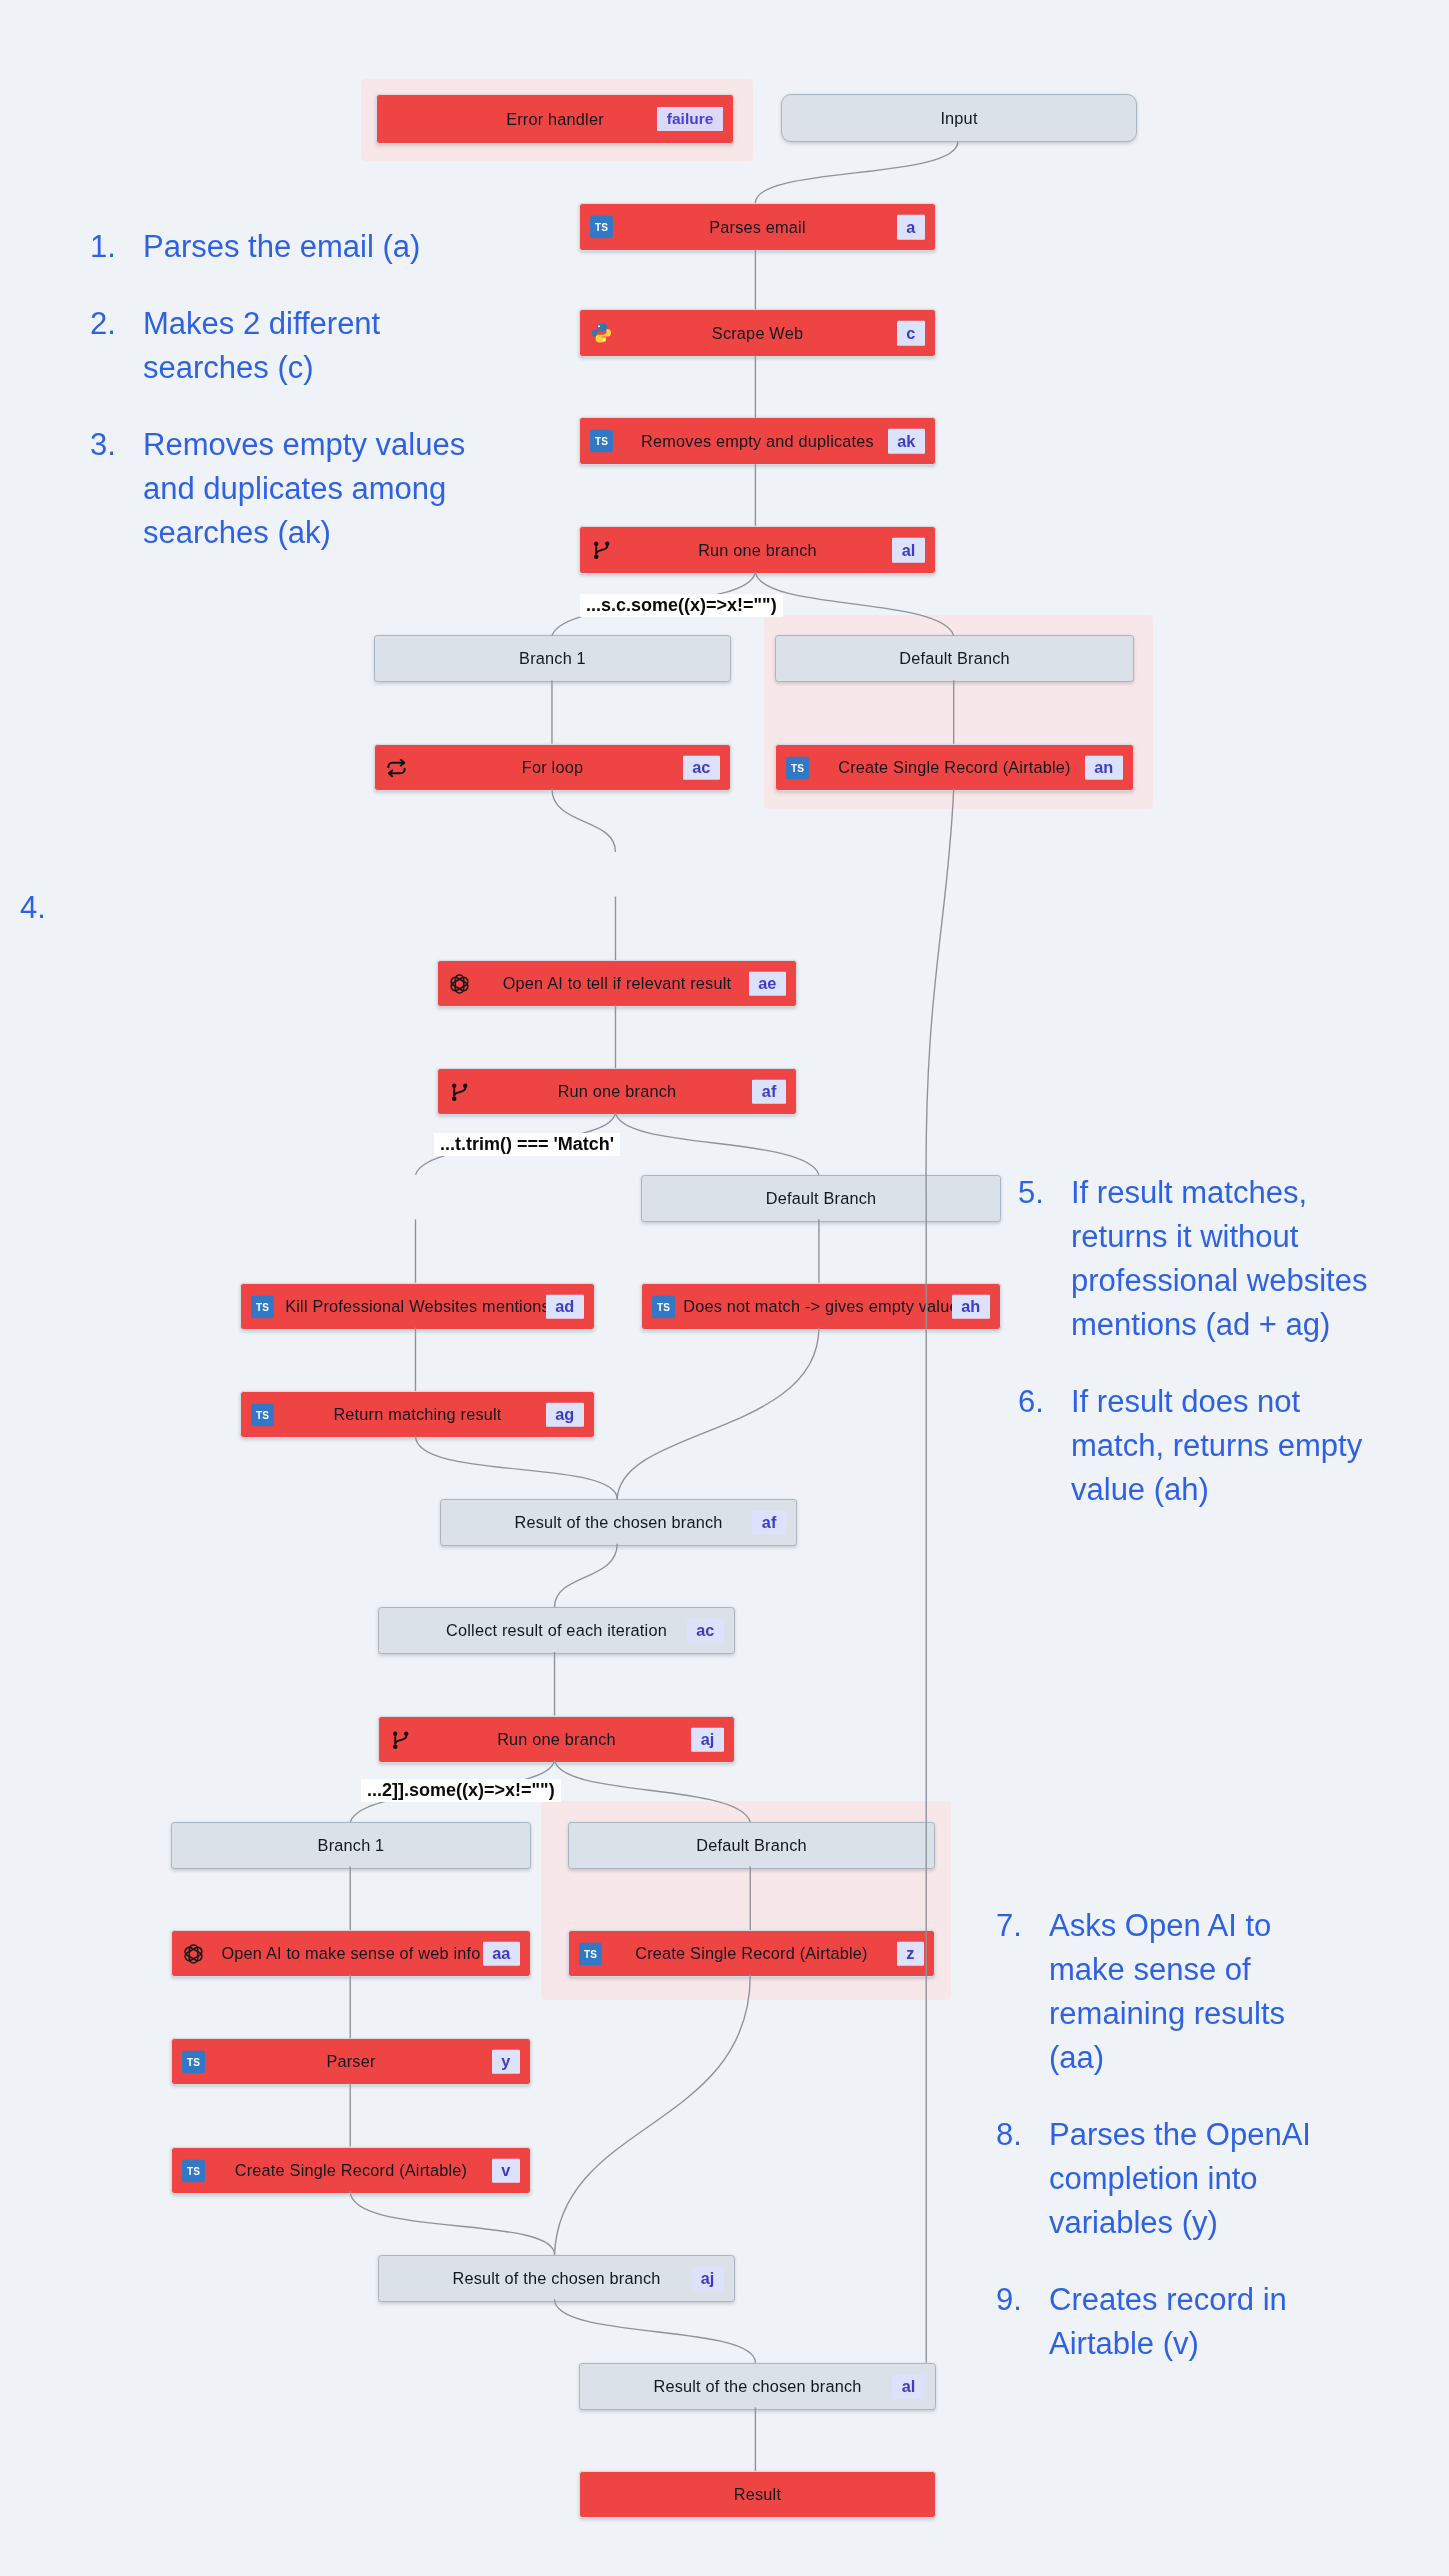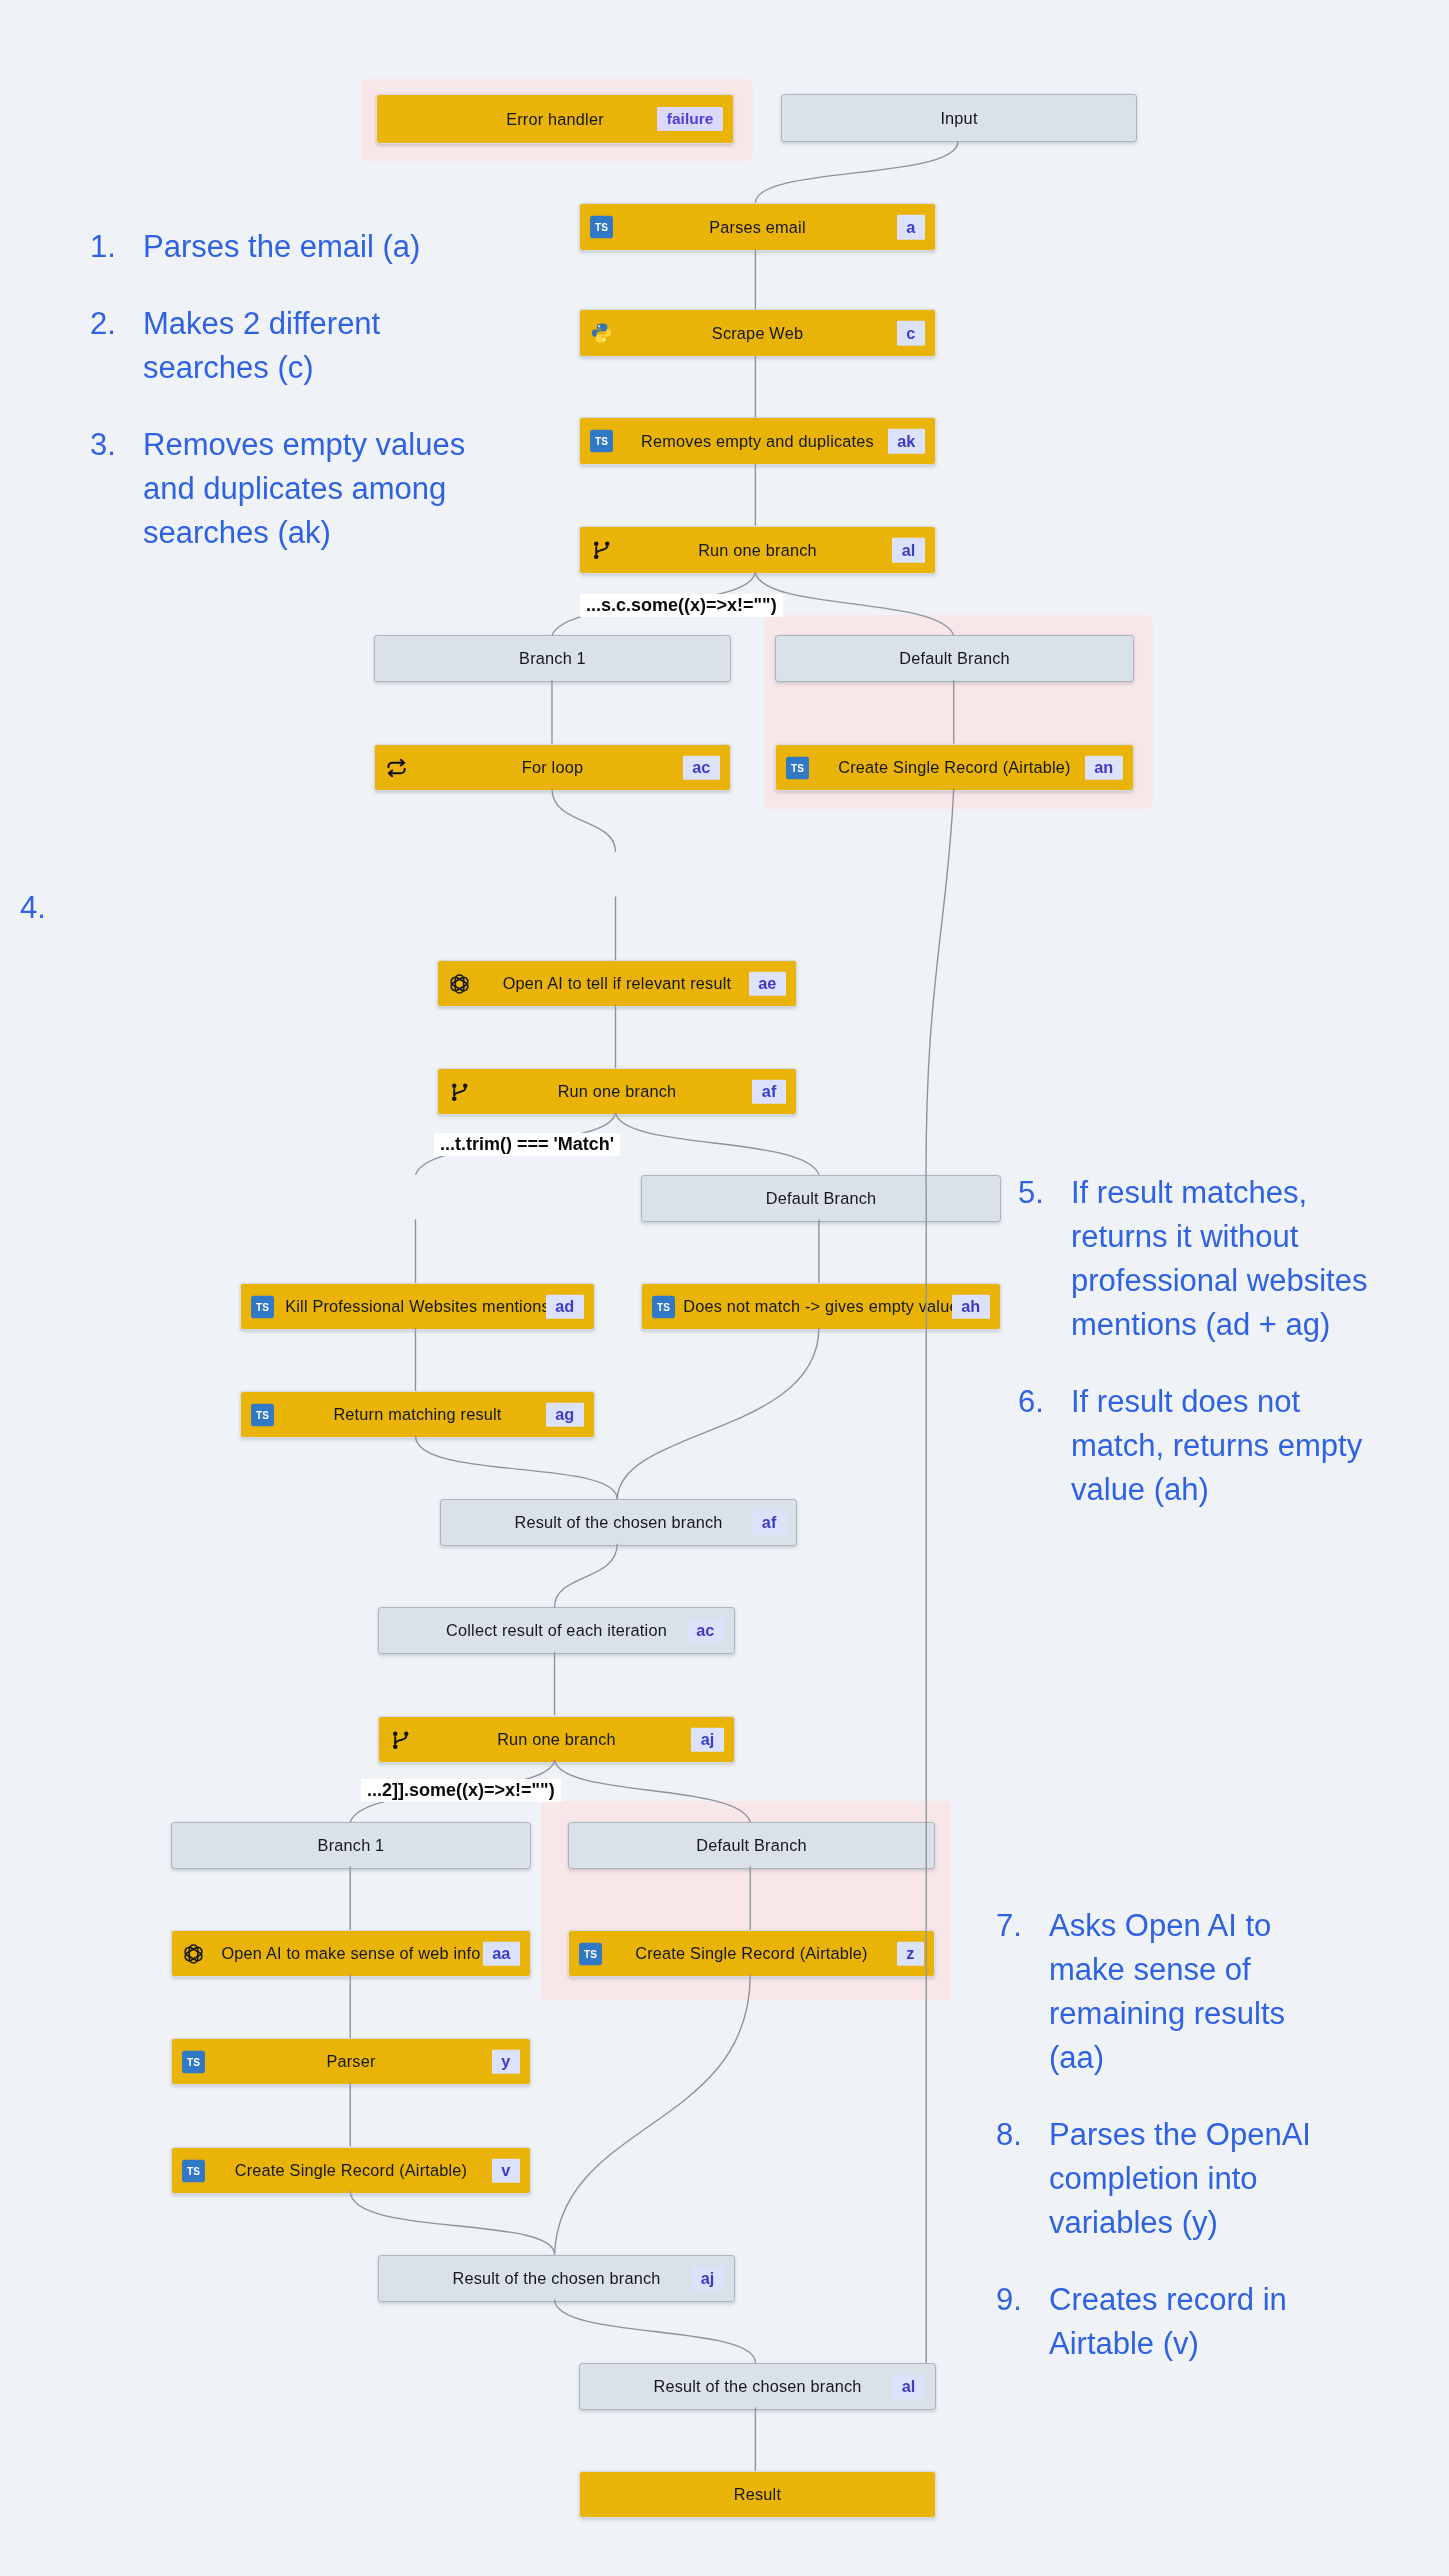--- a/index.html
+++ b/index.html
@@ -1,21 +1,21 @@
 <!DOCTYPE html>
 <html style="font-size:13.7px"><head>
 <meta charset="utf-8">
 <style>
   html,body{margin:0;padding:0;background:#eff2f6;}
   #canvas{position:relative;width:1449px;height:2576px;background:#eff2f6;
           font-family:"Liberation Sans",sans-serif;overflow:hidden;}
   .highlight{position:absolute;background:#f7e7e8;border-radius:5.2px;z-index:1;}
   .node{position:absolute;z-index:2;border-radius:3.4px;
         box-shadow:0 1.7px 3.4px rgba(40,50,60,.18);}
-  .node-white{background:#eab308;border:0.9px solid #d7dce2;}
+  .node-white{background:#ef4444;border:0.9px solid #d7dce2;}
   .node-header{background:#dbe1e9;border:0.9px solid #a9b5c1;}
   .node-label{position:absolute;inset:0;display:flex;align-items:center;justify-content:center;
               font-size:16.3px;color:#14181d;letter-spacing:0.2px;}
   .node-icon{position:absolute;left:10.3px;top:50%;transform:translateY(-50%);
              width:23px;height:23px;display:flex;align-items:center;justify-content:center;}
   .node-icon svg{width:100%;height:100%;display:block;}
   .badge{position:absolute;right:10.3px;top:50%;transform:translateY(-50%);
          background:#dde2fc;color:#3d3dc3;font-weight:700;font-size:16.3px;
          padding:2.6px 9.4px;border-radius:1px;line-height:1.2;}
   .badge-failure{background:#dcd8f8;color:#4c3fd6;font-size:15.5px;}
@@ -66,21 +66,21 @@
       <path d="M880 2804 L880 2878"></path>
     </g>
   </svg>
 <div class="highlight" style="left: 361px; top: 79px; width: 392px; height: 82px;"></div>
     <div class="highlight" style="left: 764px; top: 615px; width: 389px; height: 194px;"></div>
     <div class="highlight" style="left: 541px; top: 1801px; width: 410px; height: 199px;"></div>
     <div class="node node-white" style="left: 376px; top: 94px; width: 356px; height: 48px;">
       <span class="node-label">Error handler</span>
       <span class="badge badge-failure">failure</span>
     </div>
-    <div class="node node-header" style="left: 781px; top: 94px; width: 354px; height: 46px;">
+    <div class="node node-header" style="left: 781px; top: 94px; width: 354px; height: 46px; border-radius: 10px;">
       <span class="node-label">Input</span>
     </div>
     <div class="node node-white" style="left: 579px; top: 203px; width: 355px; height: 46px;">
       <span class="node-icon">
         <svg viewBox="0 0 24 24">
           <rect width="24" height="24" rx="3.5" fill="#3178c6"></rect>
           <text x="12" y="16.5" font-size="10.5" font-weight="bold" fill="#ffffff" text-anchor="middle" font-family="Liberation Sans, sans-serif">TS</text>
         </svg>
       </span>
       <span class="node-label">Parses email</span>

